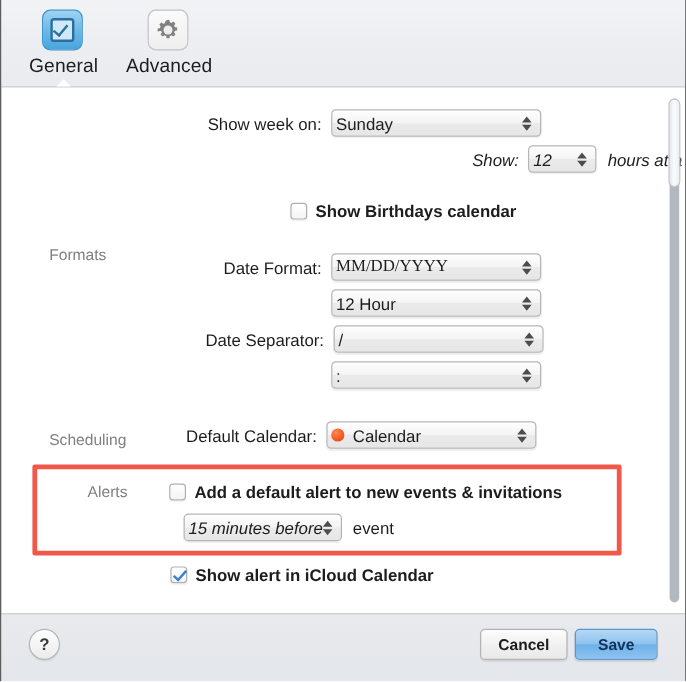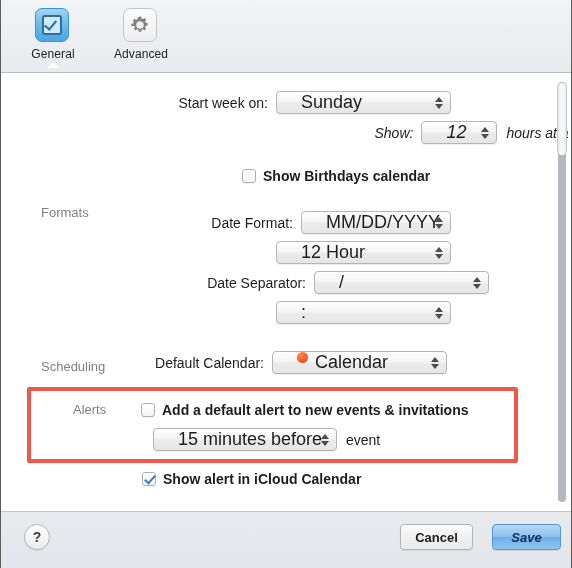--- a/index.html
+++ b/index.html
@@ -31,21 +31,21 @@
     gap: 16px;
   }
   .tbitem {
     width: 72px;
     display: flex; flex-direction: column; align-items: center;
     cursor: default;
     position: relative;
   }
   .tbicon { width: 36px; height: 36px; position: relative; }
   .tblabel {
-    font-size: 12px; color: #1d1d1f;
+    font-size: 16px; color: #1d1d1f;
     margin-top: 4px; letter-spacing: .1px;
   }
   
   .icon-general {
     width: 34px; height: 34px; border-radius: 7px;
     background: linear-gradient(to bottom, #9fd4f2 0%, #6cb9e8 50%, #4aa5de 100%);
     border: 1px solid #3d93cd;
     display: flex; align-items: center; justify-content: center;
     margin-top: 1px;
   }
@@ -118,23 +118,23 @@
   }
 
   
   .popup {
     position: relative;
     height: 23px;
     border: 1px solid #b5b5b5;
     border-radius: 4px;
     background: linear-gradient(to bottom, #fefefe 0%, #f4f4f4 48%, #ebebeb 52%, #e6e6e6 100%);
     box-shadow: 0 1px 0 rgba(255,255,255,.7) inset, 0 1px 1px rgba(0,0,0,.07);
-    display: flex; 
-    font-size: 18px; color: #1d1d1f;
-    padding-left: 24px;
+    display: flex; align-items: center;
+    font-size: 14px; color: #1d1d1f;
+    padding-left: 3px;
     cursor: default;
   }
   .popup .val { flex: 0 0 auto; }
   .popup .steppers {
     position: absolute; right: 7px; top: 50%;
     transform: translateY(-50%);
     display: flex; flex-direction: column; gap: 2px;
     align-items: center;
   }
   .ar-up, .ar-dn {
@@ -217,26 +217,25 @@
     cursor: default;
   }
   #cancelbtn {
     left: 400px; width: 73px;
     background: linear-gradient(to bottom, #fdfdfd 0%, #f1f1f1 50%, #e9e9e9 100%);
     border: 1px solid #b3b3b3;
     color: #1d1d1f;
     box-shadow: 0 1px 1px rgba(0,0,0,.08);
   }
   #savebtn {
-    left: 492px; width: 69px;
+    left: 479px; width: 69px;
     background: linear-gradient(to bottom, #b6d8f5 0%, #8dc2ef 48%, #6fb0e9 52%, #8ec4f0 100%);
     border: 1px solid #5b96cc;
     color: #10325c;
     box-shadow: 0 1px 1px rgba(0,0,0,.1);
-    font-style: italic;
   }
 
   
   #annot {
     position: absolute;
     left: 27px; top: 387px;
     width: 491px; height: 76px;
     border: 4px solid #f0594a;
     border-radius: 2px;
     pointer-events: none;
@@ -282,71 +281,71 @@
           </div>
         </div>
         <div class="tblabel">Advanced</div>
       </div>
     </div>
   </div>
 
   <div id="content">
 
     <div class="row" style="left:0; top:18px; width:450px; justify-content:flex-end;">
-      <span class="fieldlabel">Start week on:</span>
+      <span class="fieldlabel">Show week on:</span>
       <div class="popup" style="width:175px; margin-left:8px;">
         <span class="val">Sunday</span>
         <span class="steppers">
             <i class="ar-up"></i>
             <i class="ar-dn"></i>
           </span>
       </div>
     </div>
 
     <div class="row" style="left:0; top:48px; width:450px; justify-content:flex-end;font-style:italic;">
       <span class="fieldlabel">Show:</span>
-      <div class="popup" style="width:76px; margin-left:8px;">
+      <div class="popup" style="width:57px; margin-left:8px;">
         <span class="val">12</span>
         <span class="steppers">
             <i class="ar-up"></i>
             <i class="ar-dn"></i>
           </span>
       </div>
       <span class="plaintext" style="margin-left:9px; margin-right:-148px;">hours at a time</span>
     </div>
 
     <div class="cbrow" style="position:absolute; left:241px; top:95px;">
       <span class="cbox"></span>
       <span class="cblabel">Show Birthdays calendar</span>
     </div>
 
     <div class="grouplabel" style="left:40px; top:132px;">Formats</div>
 
     <div class="row" style="left:0; top:138px; width:450px; justify-content:flex-end;">
       <span class="fieldlabel">Date Format:</span>
-      <div class="popup" style="width:150px; margin-left:8px;">
+      <div class="popup" style="width:175px; margin-left:8px;font-family:Liberation Serif, serif;">
         <span class="val">MM/DD/YYYY</span>
         <span class="steppers">
             <i class="ar-up"></i>
             <i class="ar-dn"></i>
           </span>
       </div>
     </div>
 
     <div class="row" style="left:0; top:168px; width:450px; justify-content:flex-end;">
       <div class="popup" style="width:175px; margin-left:8px;">
         <span class="val">12 Hour</span>
         <span class="steppers">
             <i class="ar-up"></i>
             <i class="ar-dn"></i>
           </span>
       </div>
     </div>
 
-    <div class="row" style="left:0; top:198px; width:488px; justify-content:flex-end;">
+    <div class="row" style="left:0; top:198px; width:452px; justify-content:flex-end;">
       <span class="fieldlabel">Date Separator:</span>
       <div class="popup" style="width:175px; margin-left:8px;">
         <span class="val">/</span>
         <span class="steppers">
             <i class="ar-up"></i>
             <i class="ar-dn"></i>
           </span>
       </div>
     </div>
 
@@ -375,21 +374,21 @@
     </div>
 
     <div class="grouplabel" style="left:40px; top:329px;margin-left:32px;">Alerts</div>
 
     <div class="cbrow" style="position:absolute; left:140px; top:329px;">
       <span class="cbox"></span>
       <span class="cblabel">Add a default alert to new events &amp; invitations</span>
     </div>
 
     <div class="row" style="left:152px; top:355px;">
-      <div class="popup" style="width:184px;">
+      <div class="popup" style="width:132px;font-style:italic;">
         <span class="val">15 minutes before</span>
         <span class="steppers">
             <i class="ar-up"></i>
             <i class="ar-dn"></i>
           </span>
       </div>
       <span class="plaintext" style="margin-left:9px;">event</span>
     </div>
 
     <div class="cbrow" style="position:absolute; left:141px; top:398px;">

